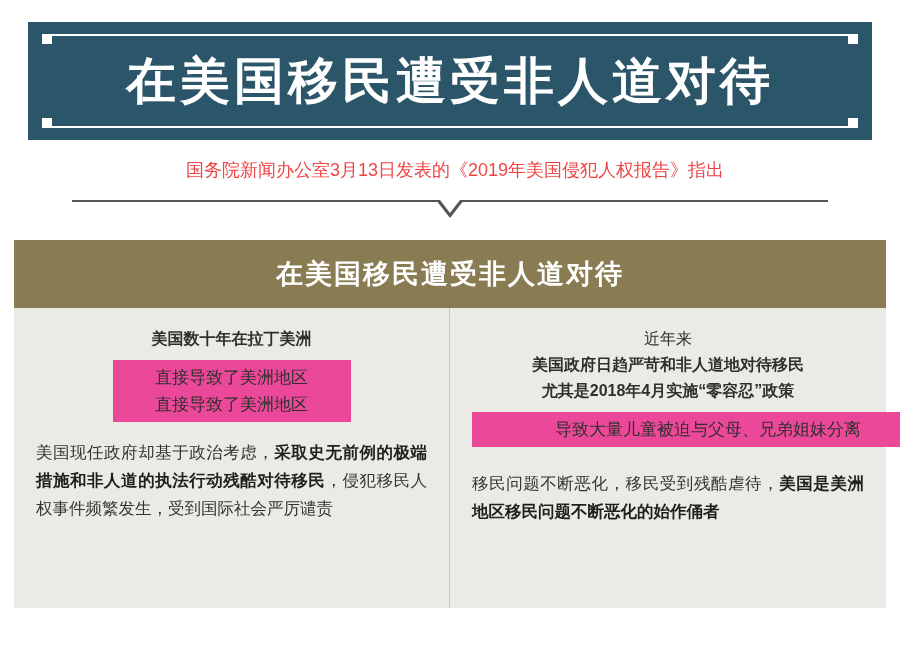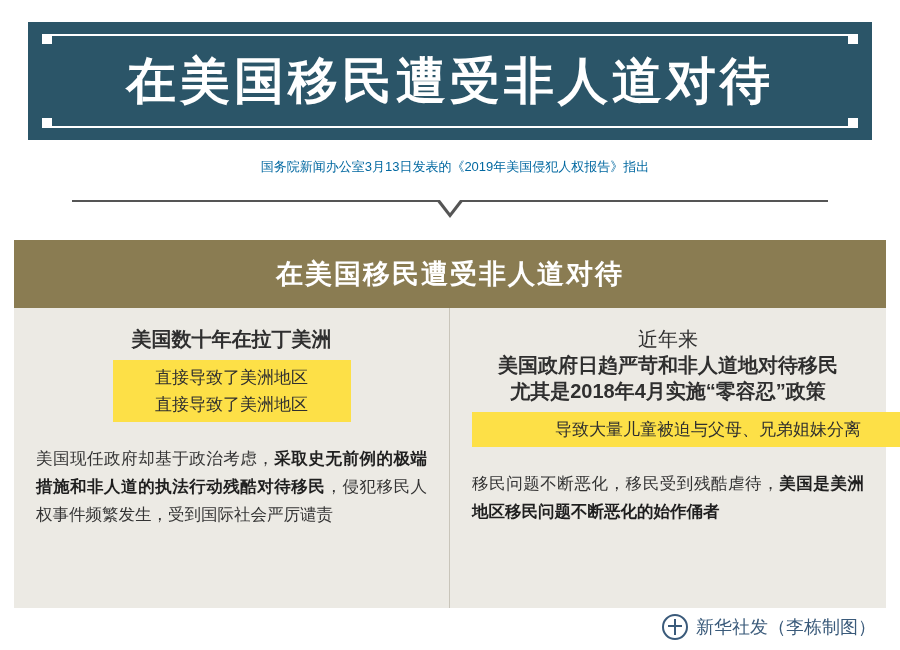--- a/index.html
+++ b/index.html
@@ -71,22 +71,22 @@
   .notch.bl { left: 14px; bottom: 12px; }
   .notch.br { right: 14px; bottom: 12px; }
 
   
   .subtitle {
     position: absolute;
     left: 10px;
     right: 0;
     top: 158px;
     text-align: center;
-    font-size: 13px;
-    color: #0369a1;
+    font-size: 18px;
+    color: #ef4444;
     font-family: "Liberation Sans", sans-serif;
   }
 
   
   .divider {
     position: absolute;
     left: 72px;
     top: 200px;
     width: 756px;
     height: 2px;
@@ -149,43 +149,43 @@
   .col {
     width: 436px;
     box-sizing: border-box;
     padding: 18px 22px 10px 22px;
     position: relative;
   }
   .col.left { border-right: 1px solid #c9c5ba; }
 
   .col-heading {
     text-align: center;
-    font-size: 20px;
+    font-size: 16px;
     font-weight: bold;
     color: #2f2f2f;
     line-height: 26px;
   }
   .col-heading .thin {
     font-weight: normal;
   }
   .highlight-box {
     margin: 8px auto 0 auto;
-    background: #fde047;
+    background: #ec4899;
     color: #2f2f2f;
     font-size: 17px;
     line-height: 27px;
     text-align: center;
     padding: 4px 10px;
     box-sizing: border-box;
   }
   .hl-left { width: 238px; }
   .hl-right { width: 472px; }
 
   .body-text {
-    margin-top: 22px;
+    margin-top: 16px;
     font-size: 16.5px;
     line-height: 28px;
     color: #333333;
     text-align: justify;
   }
   .body-text.right { margin-top: 22px; }
   .body-text b { font-weight: bold; color: #1f1f1f; }
 
   
   .credit {
@@ -272,18 +272,14 @@
         </div>
         <div class="highlight-box hl-right">
           <div>导致大量儿童被迫与父母、兄弟姐妹分离</div>
         </div>
         <div class="body-text right"><span>移民问题不断恶化，移民受到残酷虐待，</span><b>美国是美洲地区移民问题不断恶化的始作俑者</b></div>
       </div>
 
     </div>
   </div>
 
-  <div class="credit">
-    <span class="credit-logo"></span>
-    <span>新华社发（李栋制图）</span>
-  </div>
 
 </div>
 
 </body></html>

